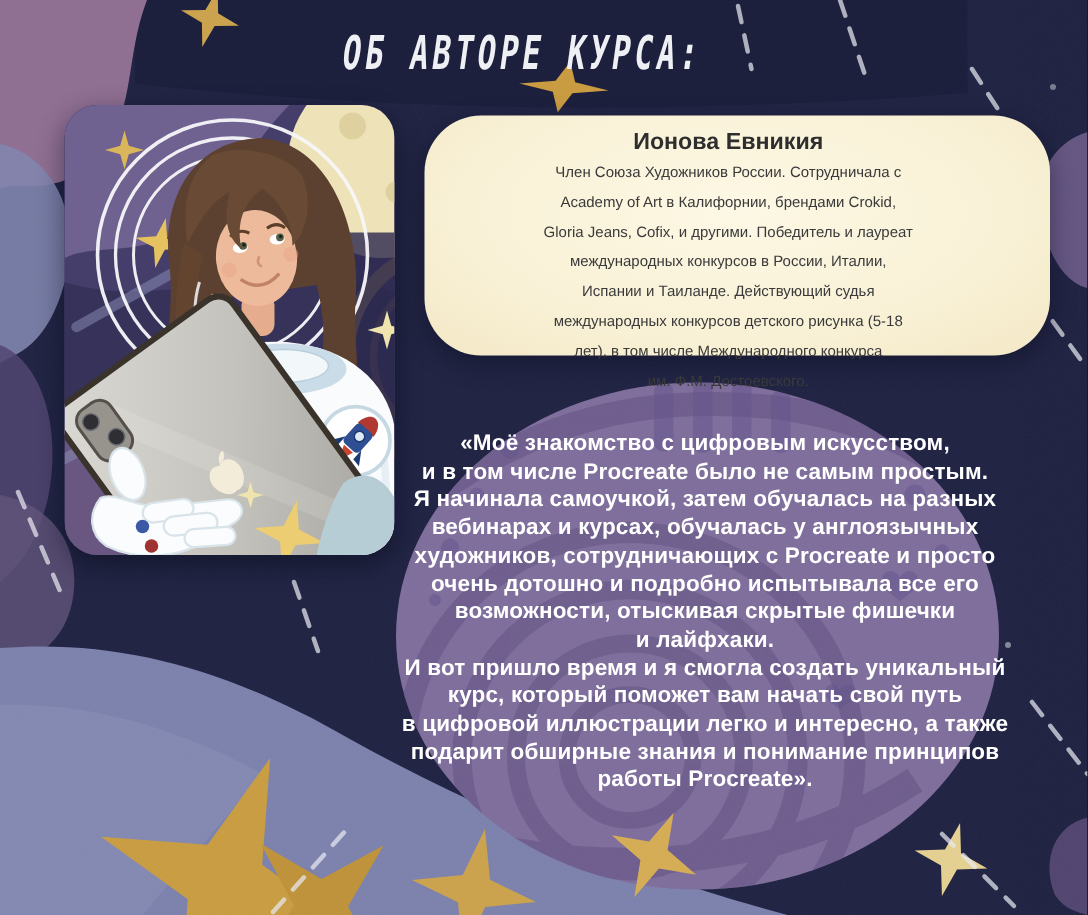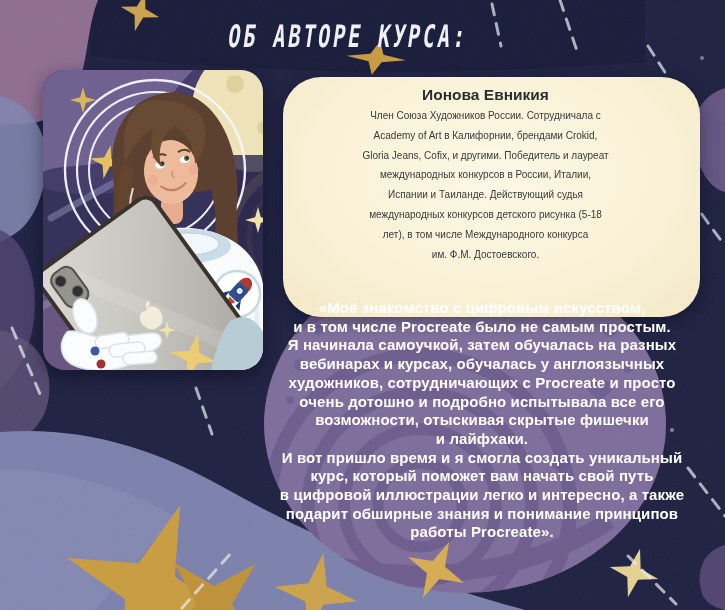--- a/index.html
+++ b/index.html
@@ -19,34 +19,34 @@
     letter-spacing:4px;white-space:nowrap;
   }
   .photo-card{
     position:absolute;left:43px;top:70px;width:220px;height:300px;margin:0;
     border-radius:22px;overflow:hidden;z-index:2;
     box-shadow:0 6px 18px rgba(5,6,20,.45);
     background:#453e6b;
   }
   .photo-card svg{display:block;width:220px;height:300px;}
   .bio-card{
-    position:absolute;left:283px;top:77px;width:417px;height:240px;z-index:2;
+    position:absolute;left:283px;top:77px;width:417px;height:160px;z-index:2;
     border-radius:38px;box-sizing:border-box;padding:7px 32px 0 20px;
     background:radial-gradient(ellipse at 50% 40%, #fdf8e5 0%, #f9f1d6 62%, #f3e8c6 100%);
     box-shadow:0 5px 16px rgba(8,9,26,.4);
     text-align:center;
   }
   .bio-name{
     font-size:15.5px;font-weight:700;color:#2e2e2e;line-height:22px;
   }
   .bio-text{
     font-size:10px;color:#3a3a3a;line-height:19.8px;white-space:pre-line;
   }
   .quote{
-    position:absolute;left:250px;top:287px;width:440px;margin:12px;z-index:2;
+    position:absolute;left:250px;top:287px;width:440px;margin:0;z-index:2;
     text-align:center;color:#ffffff;font-weight:700;
     font-size:15px;line-height:18.7px;letter-spacing:.1px;white-space:pre-line;
   }
 </style>
 </head>
 <body>
 
 <div class="stage">
 
   <svg class="bg" viewBox="0 0 725 610" xmlns="http://www.w3.org/2000/svg">

